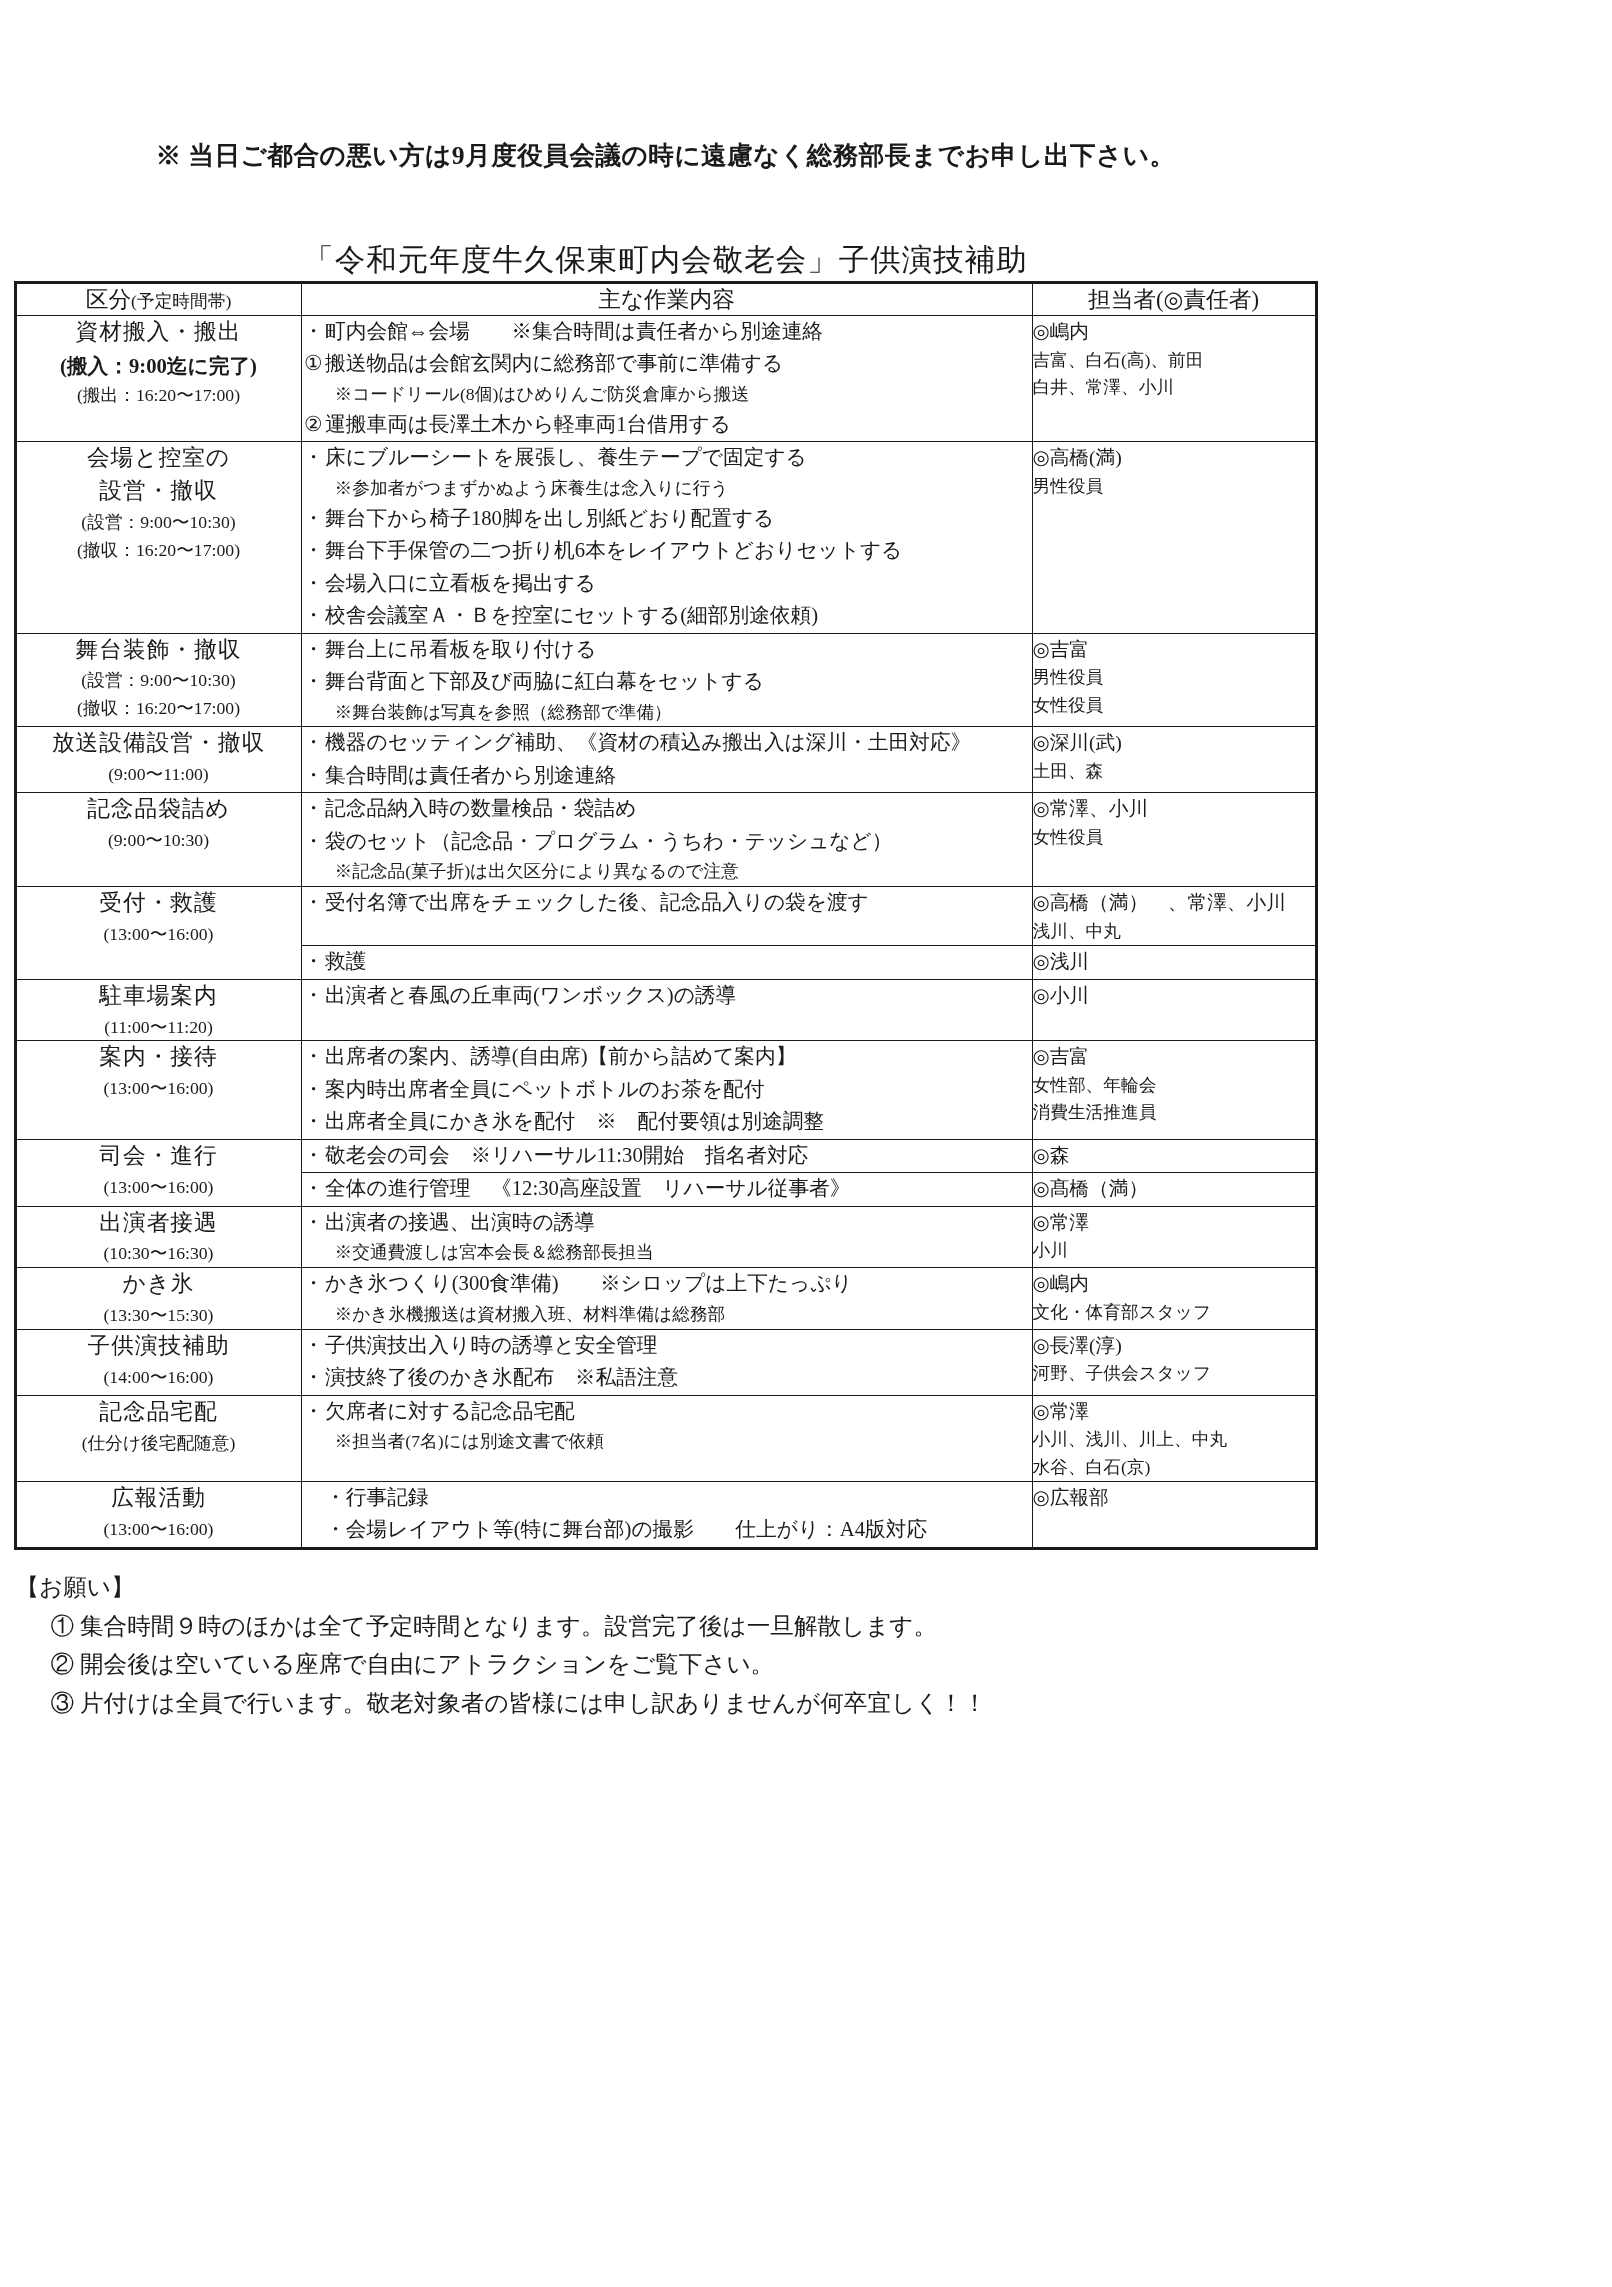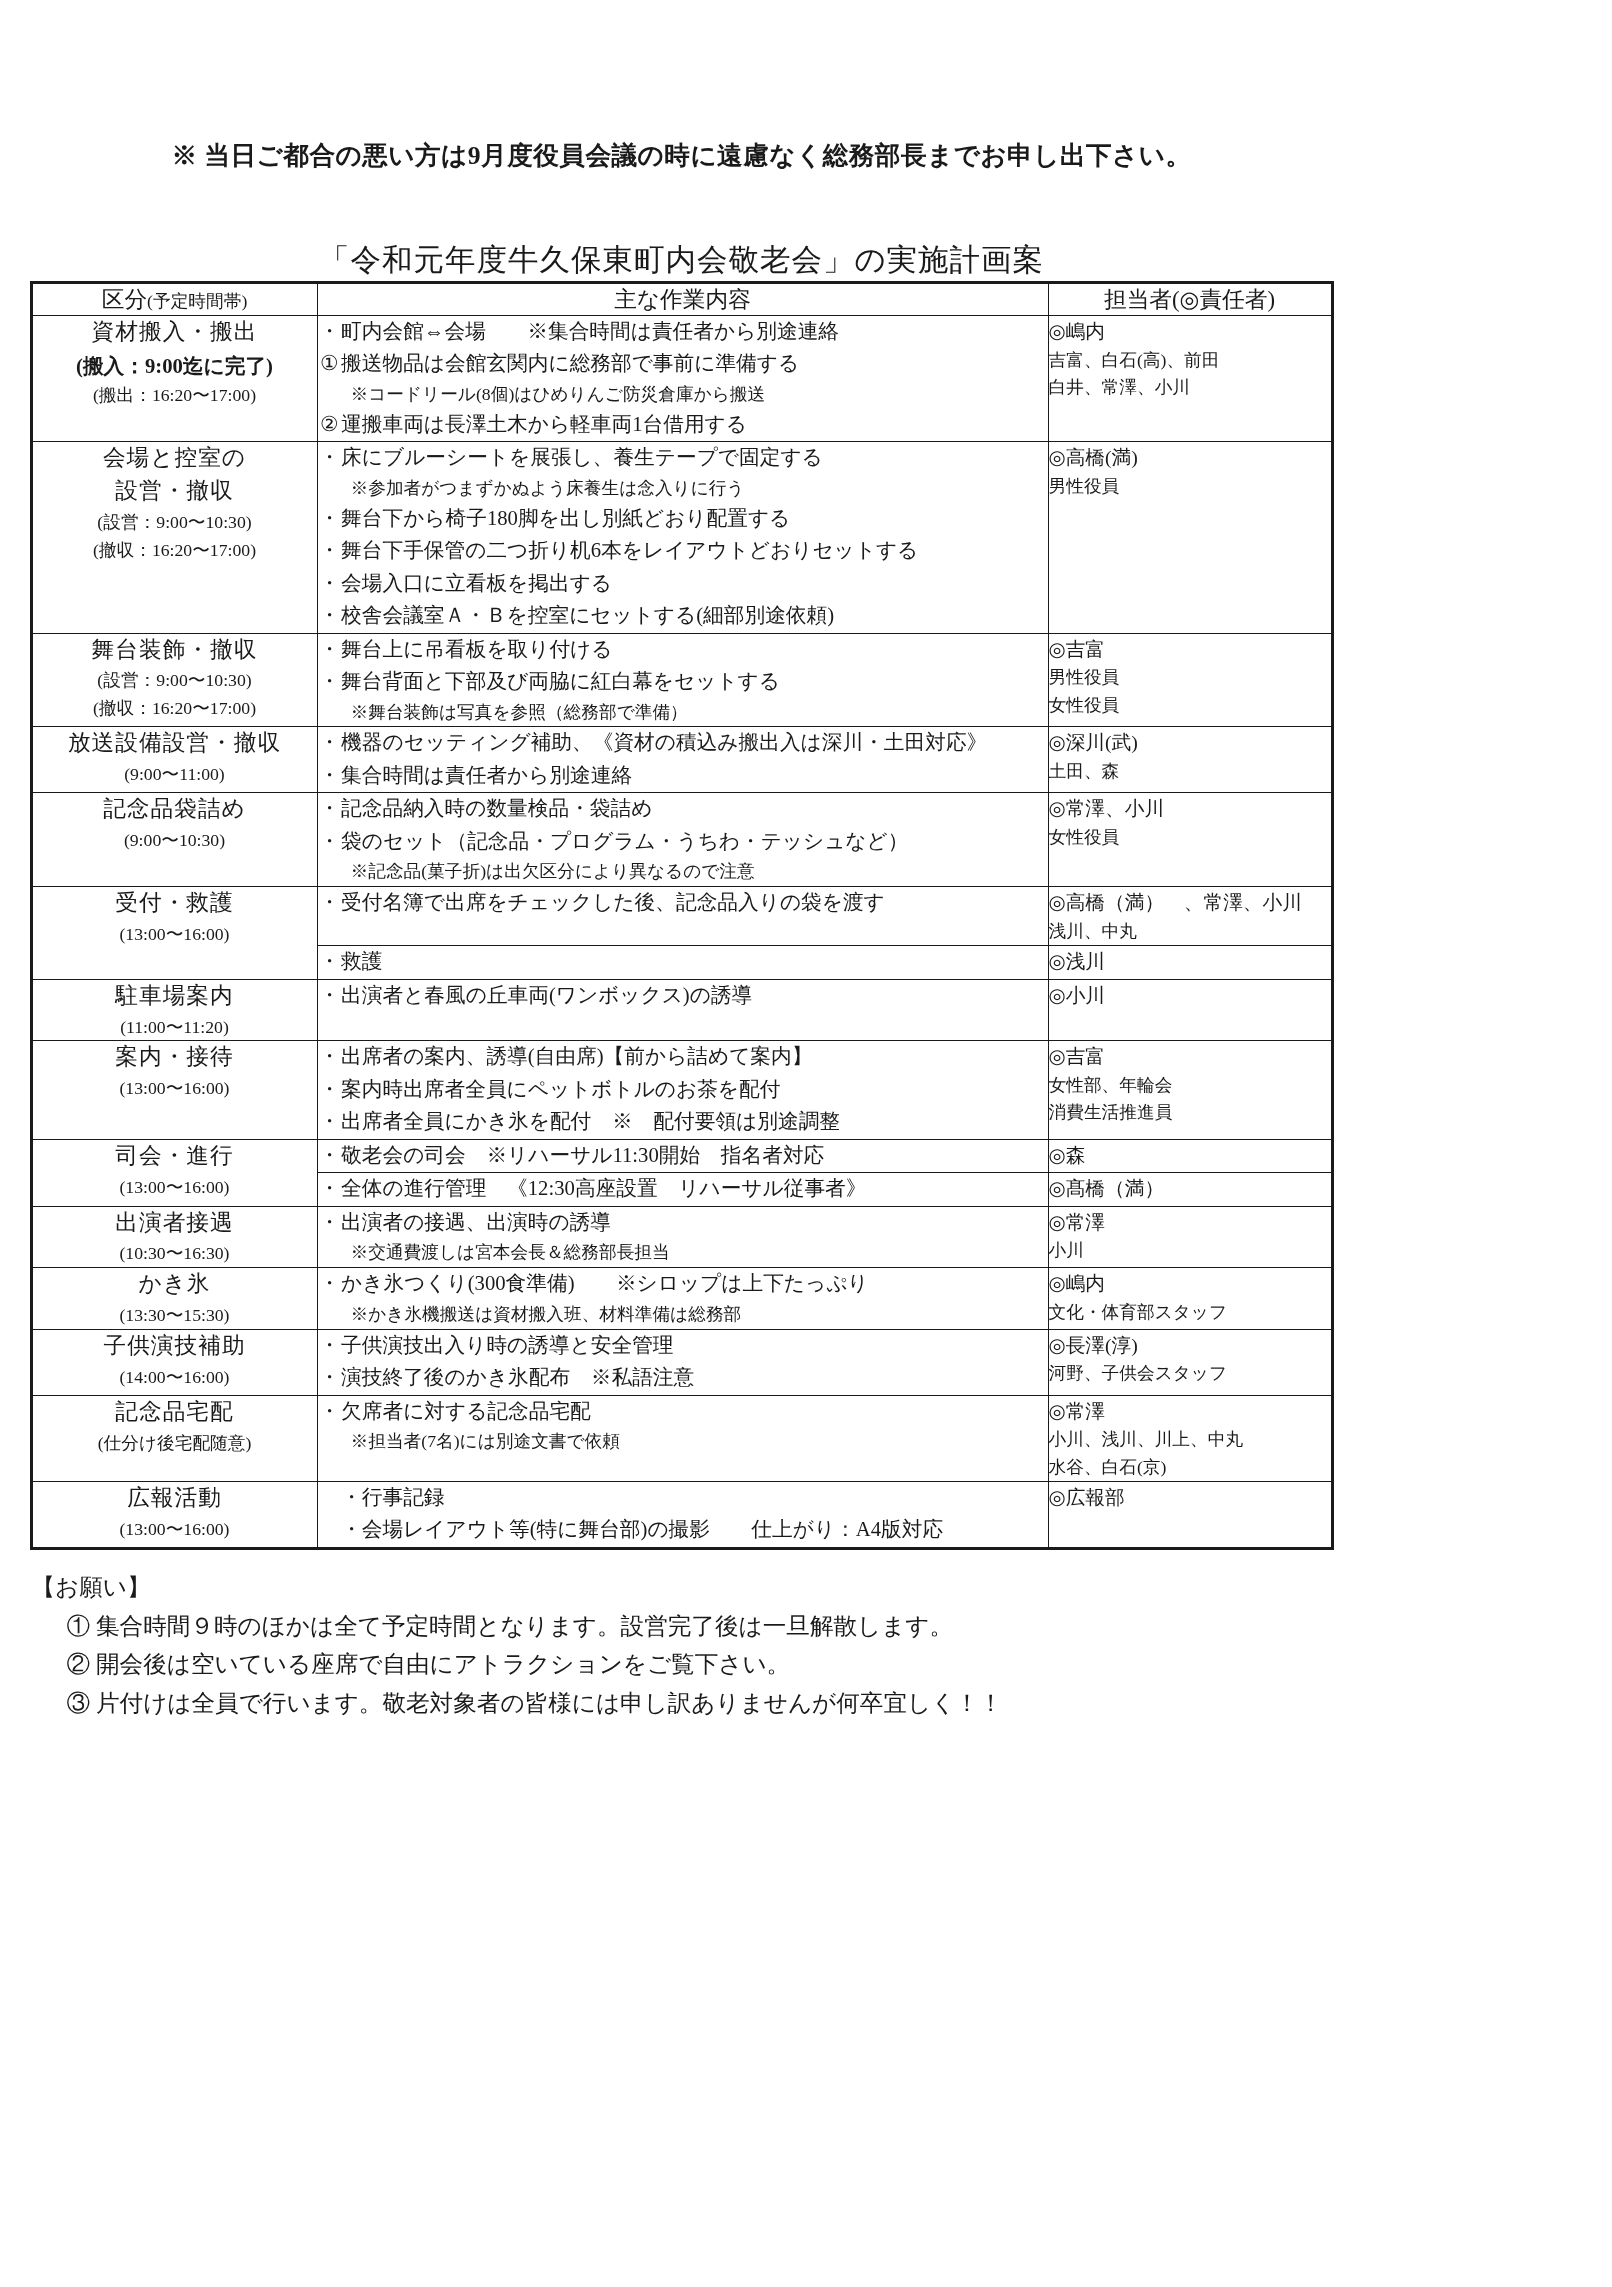--- a/index.html
+++ b/index.html
@@ -9,21 +9,21 @@
   }
   body {
     width: 1613px;
     height: 2287px;
     font-family: "Liberation Serif", "DejaVu Serif", serif;
     color: #1a1a1a;
     position: relative;
   }
   .page {
     position: absolute;
-    left: 16px; top: 0;
+    left: 0; top: 0;
     width: 1331px;
     height: 2287px;
     padding: 0;
     box-sizing: border-box;
   }
   .notice {
     text-align: center;
     font-weight: bold;
     font-size: 25.6px;
     letter-spacing: 0.5px;
@@ -139,21 +139,21 @@
   .footer .head { font-size: 23.6px; }
   .footer .item { padding-left: 35px; }
 </style>
 </head>
 <body>
 
 <div class="page">
 
   <div class="notice">※ 当日ご都合の悪い方は9月度役員会議の時に遠慮なく総務部長までお申し出下さい。</div>
 
-  <div class="title">「令和元年度牛久保東町内会敬老会」の実施計画案</div>
+  <div class="title">「令和元年度牛久保東町内会敬老会」子供演技補助</div>
 
 
   <table class="plan">
     <colgroup>
         <col class="c1">
         <col class="c2">
         <col class="c3">
       </colgroup>
     <thead>
       <tr>

